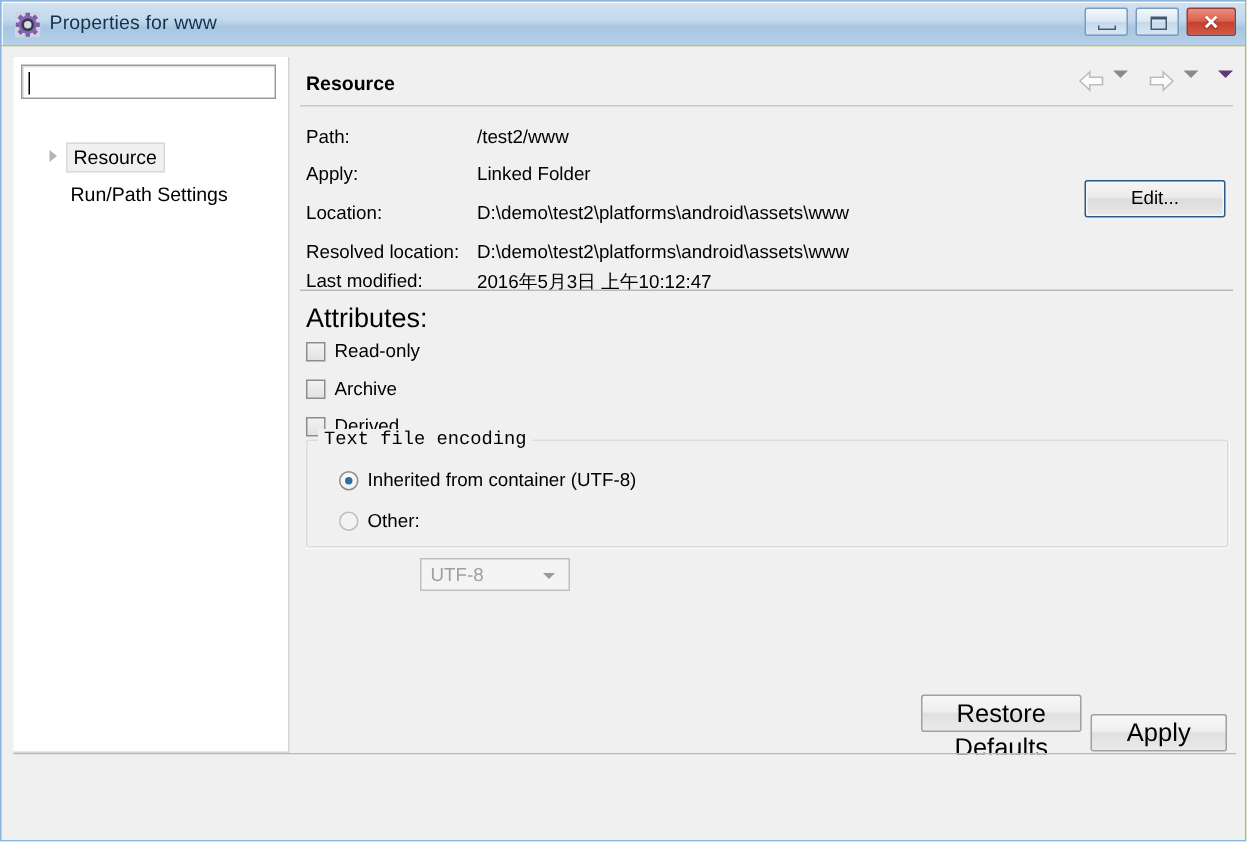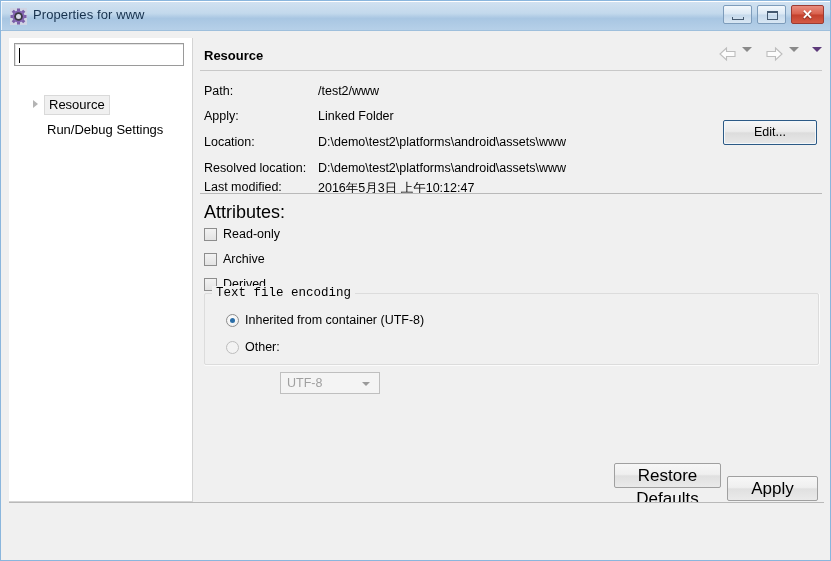--- a/index.html
+++ b/index.html
@@ -446,21 +446,21 @@
   <div id="dialog-body">
 
     <div id="left-panel">
       <div id="filter-box">
         <div id="caret"></div>
         <input id="filter-input" type="text" placeholder="" style="">
       </div>
 
       <span id="tree-arrow"></span>
       <div class="tree-item" id="tree-resource">Resource</div>
-      <div class="tree-item" id="tree-rundebug">Run/Debug Settings</div>
+      <div class="tree-item" id="tree-rundebug">Run/Path Settings</div>
     </div>
 
     <div id="right-panel">
 
       <div id="page-title">Resource</div>
       <div id="title-rule"></div>
 
       <div id="nav-arrows">
         <span class="nav-item" style="left:0;">
           <svg class="arrow-svg" width="19" height="16" viewBox="0 0 19 16">

